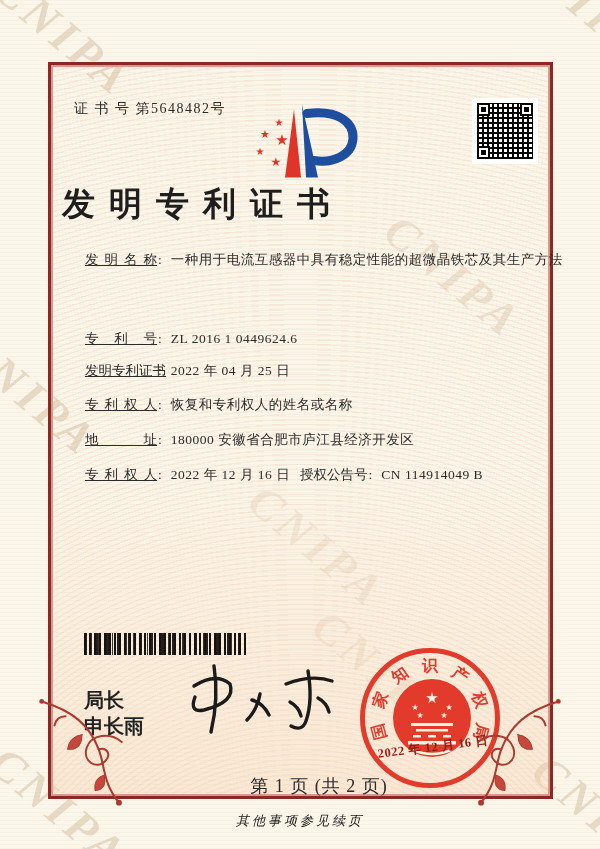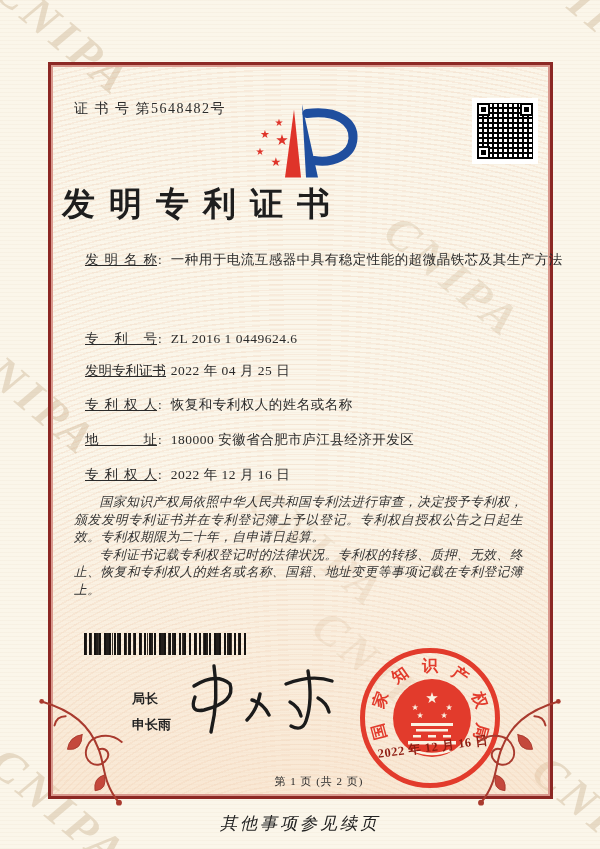--- a/index.html
+++ b/index.html
@@ -29,32 +29,32 @@
   .fpair2{position:absolute;left:215px;top:0;}
   .r0{top:189px}.r1{top:231px}.r2{top:268px}.r3{top:300px}.r4{top:334px}.r5{top:369px}.r6{top:404px}
   .bodytext{position:absolute;left:26px;right:24px;top:432px;font-size:12.8px;line-height:17.6px;
      font-style:italic;letter-spacing:0.4px;color:#333;text-align:justify;}
   .bodytext p{margin:0;text-indent:2em;}
   .barcode{position:absolute;left:36px;top:571px;width:162px;height:22px;
     background-image:
      repeating-linear-gradient(90deg,#151210 0 2px,rgba(0,0,0,0) 2px 5px),
      repeating-linear-gradient(90deg,#241f1c 0 3px,rgba(0,0,0,0) 3px 11px),
      repeating-linear-gradient(90deg,#3a322c 0 1px,rgba(0,0,0,0) 1px 7px);}
-  .director{position:absolute;left:36px;top:625px;font-family:Liberation Mono, monospace;
-     font-weight:bold;font-size:13px;line-height:26px;color:#222;margin-left:48px;}
+  .director{position:absolute;left:36px;top:625px;font-family:Liberation Serif, serif;
+     font-weight:bold;font-size:20px;line-height:26px;color:#222;}
   .sig{position:absolute;left:128px;top:596px;width:180px;height:92px;}
   .seal{position:absolute;left:312px;top:586px;width:140px;height:140px;border-radius:50%;
      border:5px solid #e23b2c;box-sizing:border-box;}
   .seal-char{position:absolute;left:50%;top:50%;font-size:16px;font-weight:bold;color:#e23b2c;
      font-family:"Liberation Serif",serif;}
   .seal-emblem{position:absolute;left:26px;top:24px;width:82px;height:82px;}
   .seal-date{position:absolute;left:-8px;top:86px;width:152px;text-align:center;font-size:12.5px;
      font-weight:bold;color:#8f1d12;transform:rotate(-7deg);letter-spacing:0.5px;white-space:nowrap;}
-  .page-info{position:absolute;left:15px;right:0;top:712px;text-align:center;font-size:11px;letter-spacing:1px;padding-left:28px;}
-  .continuation{position:absolute;left:0;right:0;top:812px;text-align:center;font-size:17px;
+  .page-info{position:absolute;left:15px;right:0;top:712px;text-align:center;font-size:18px;letter-spacing:1px;padding-left:28px;}
+  .continuation{position:absolute;left:0;right:0;top:812px;text-align:center;font-size:13px;
      font-style:italic;letter-spacing:3px;color:#222;z-index:3;}
   .qr{position:absolute;left:472px;top:98px;width:66px;height:66px;background:#fff;z-index:3;}
   .qr-inner{position:absolute;left:5px;top:5px;width:56px;height:56px;
     background-image:
       repeating-linear-gradient(0deg,#000 0 2px,rgba(0,0,0,0) 2px 5px),
       repeating-linear-gradient(90deg,#000 0 2px,#fff 2px 5px);}
   .finder{position:absolute;width:9px;height:9px;border:2.5px solid #000;background:#fff;}
   .finder:after{content:"";position:absolute;left:2px;top:2px;width:5px;height:5px;background:#000;}
   .f-tl{left:5px;top:5px}.f-tr{right:5px;top:5px}.f-bl{left:5px;bottom:5px}
   .corner{position:absolute;width:92px;height:112px;z-index:4;}
@@ -134,26 +134,25 @@
       <span class="flabel">发明专利证书</span><span class="colon">:</span><span class="fval">2022 年 04 月 25 日</span>
     </div>
     <div class="frow r4">
       <span class="flabel">专利权人</span><span class="colon">:</span><span class="fval">恢复和专利权人的姓名或名称</span>
     </div>
     <div class="frow r5">
       <span class="flabel">地址</span><span class="colon">:</span><span class="fval">180000  安徽省合肥市庐江县经济开发区</span>
     </div>
     <div class="frow r6">
       <span class="flabel">专利权人</span><span class="colon">:</span><span class="fval">2022 年 12 月 16 日</span>
-    </div>
-
-    <div class="bodytext">
-      <p>国家知识产权局依照中华人民共和国专利法进行审查，决定授予专利权，颁发发明专利证书并在专利登记簿上予以登记。专利权自授权公告之日起生效。专利权期限为二十年，自申请日起算。</p>
-      <p>专利证书记载专利权登记时的法律状况。专利权的转移、质押、无效、终止、恢复和专利权人的姓名或名称、国籍、地址变更等事项记载在专利登记簿上。</p>
-    </div>
+      <span class="fpair2">
+        <span>授权公告号</span><span class="colon">:</span><span class="fval">CN 114914049 B</span>
+      </span>
+    </div>
+
 
     <div class="barcode"></div>
 
     <div class="director">
       <div>局长</div>
       <div>申长雨</div>
     </div>
 
     <svg class="sig" viewBox="0 0 180 92">
       <g stroke="#1b1b1b" stroke-width="3.4" fill="none" stroke-linecap="round" stroke-linejoin="round">

